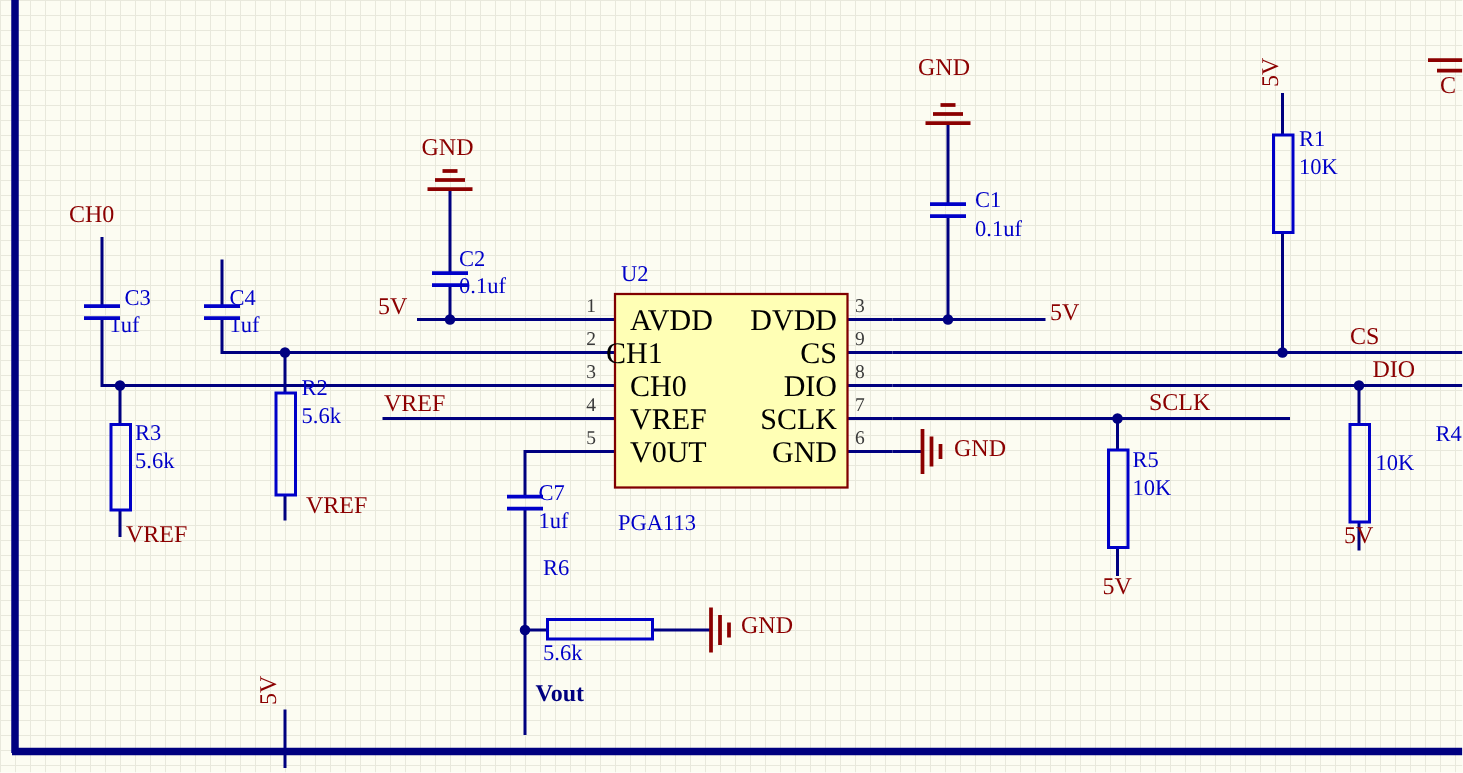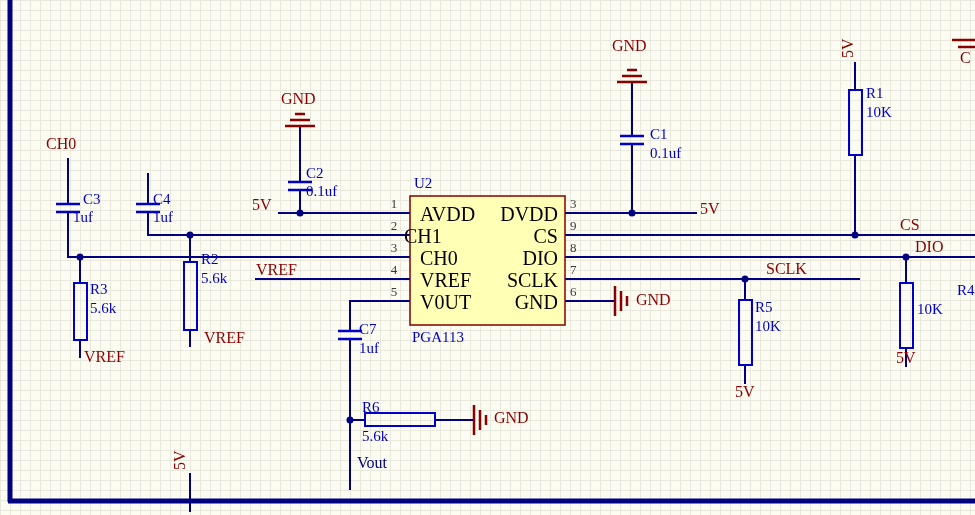--- a/index.html
+++ b/index.html
@@ -11,21 +11,21 @@
                       linear-gradient(90deg, #E8E8DC 1px, transparent 1px);
     background-size:10px 10px;
     font-family:"Liberation Serif", serif;
   }
   #wires { position:absolute; left:0; top:0; }
   .t { position:absolute; white-space:nowrap; line-height:1.05; }
   .net  { color:#8B0000; font-size:16px; }
   .des  { color:#0000C8; font-size:15px; }
   .pname{ color:#000000; font-size:20px; }
   .pnum { color:#3A3A3A; font-size:13px; }
-  .navy { color:#000080; font-size:16px; }
+  .navy { color:#000080; font-size:16px;font-weight:bold; }
   .rot  { transform:rotate(-90deg); transform-origin:0 0; }
   .ra   { text-align:right; }
   .ca   { text-align:center; }
 </style>
 </head>
 <body>
 
 <div id="sheet">
 
   <svg id="wires" width="975" height="515" viewBox="0 0 975 515">
@@ -167,25 +167,25 @@
   <div class="t des" style="left:866px;top:86px">R1</div>
   <div class="t des" style="left:866px;top:105px">10K</div>
   <div class="t des" style="left:201px;top:252px">R2</div>
   <div class="t des" style="left:201px;top:271px">5.6k</div>
   <div class="t des" style="left:90px;top:282px">R3</div>
   <div class="t des" style="left:90px;top:301px">5.6k</div>
   <div class="t des" style="left:957px;top:283px">R4</div>
   <div class="t des" style="left:917px;top:302px">10K</div>
   <div class="t des" style="left:755px;top:300px">R5</div>
   <div class="t des" style="left:755px;top:319px">10K</div>
-  <div class="t des" style="left:362px;top:400px">R6</div>
+  <div class="t des" style="left:362px;top:372px">R6</div>
   <div class="t des" style="left:362px;top:429px">5.6k</div>
 
   <div class="t des" style="left:414px;top:176px">U2</div>
-  <div class="t des" style="left:412px;top:330px">PGA113</div>
+  <div class="t des" style="left:412px;top:342px">PGA113</div>
 
   <div class="t pname" style="left:420px;top:204px">AVDD</div>
   <div class="t pname" style="left:404px;top:226px">CH1</div>
   <div class="t pname" style="left:420px;top:248px">CH0</div>
   <div class="t pname" style="left:420px;top:270px">VREF</div>
   <div class="t pname" style="left:420px;top:292px">V0UT</div>
   <div class="t pname ra" style="left:478px;top:204px;width:80px">DVDD</div>
   <div class="t pname ra" style="left:478px;top:226px;width:80px">CS</div>
   <div class="t pname ra" style="left:478px;top:248px;width:80px">DIO</div>
   <div class="t pname ra" style="left:478px;top:270px;width:80px">SCLK</div>

